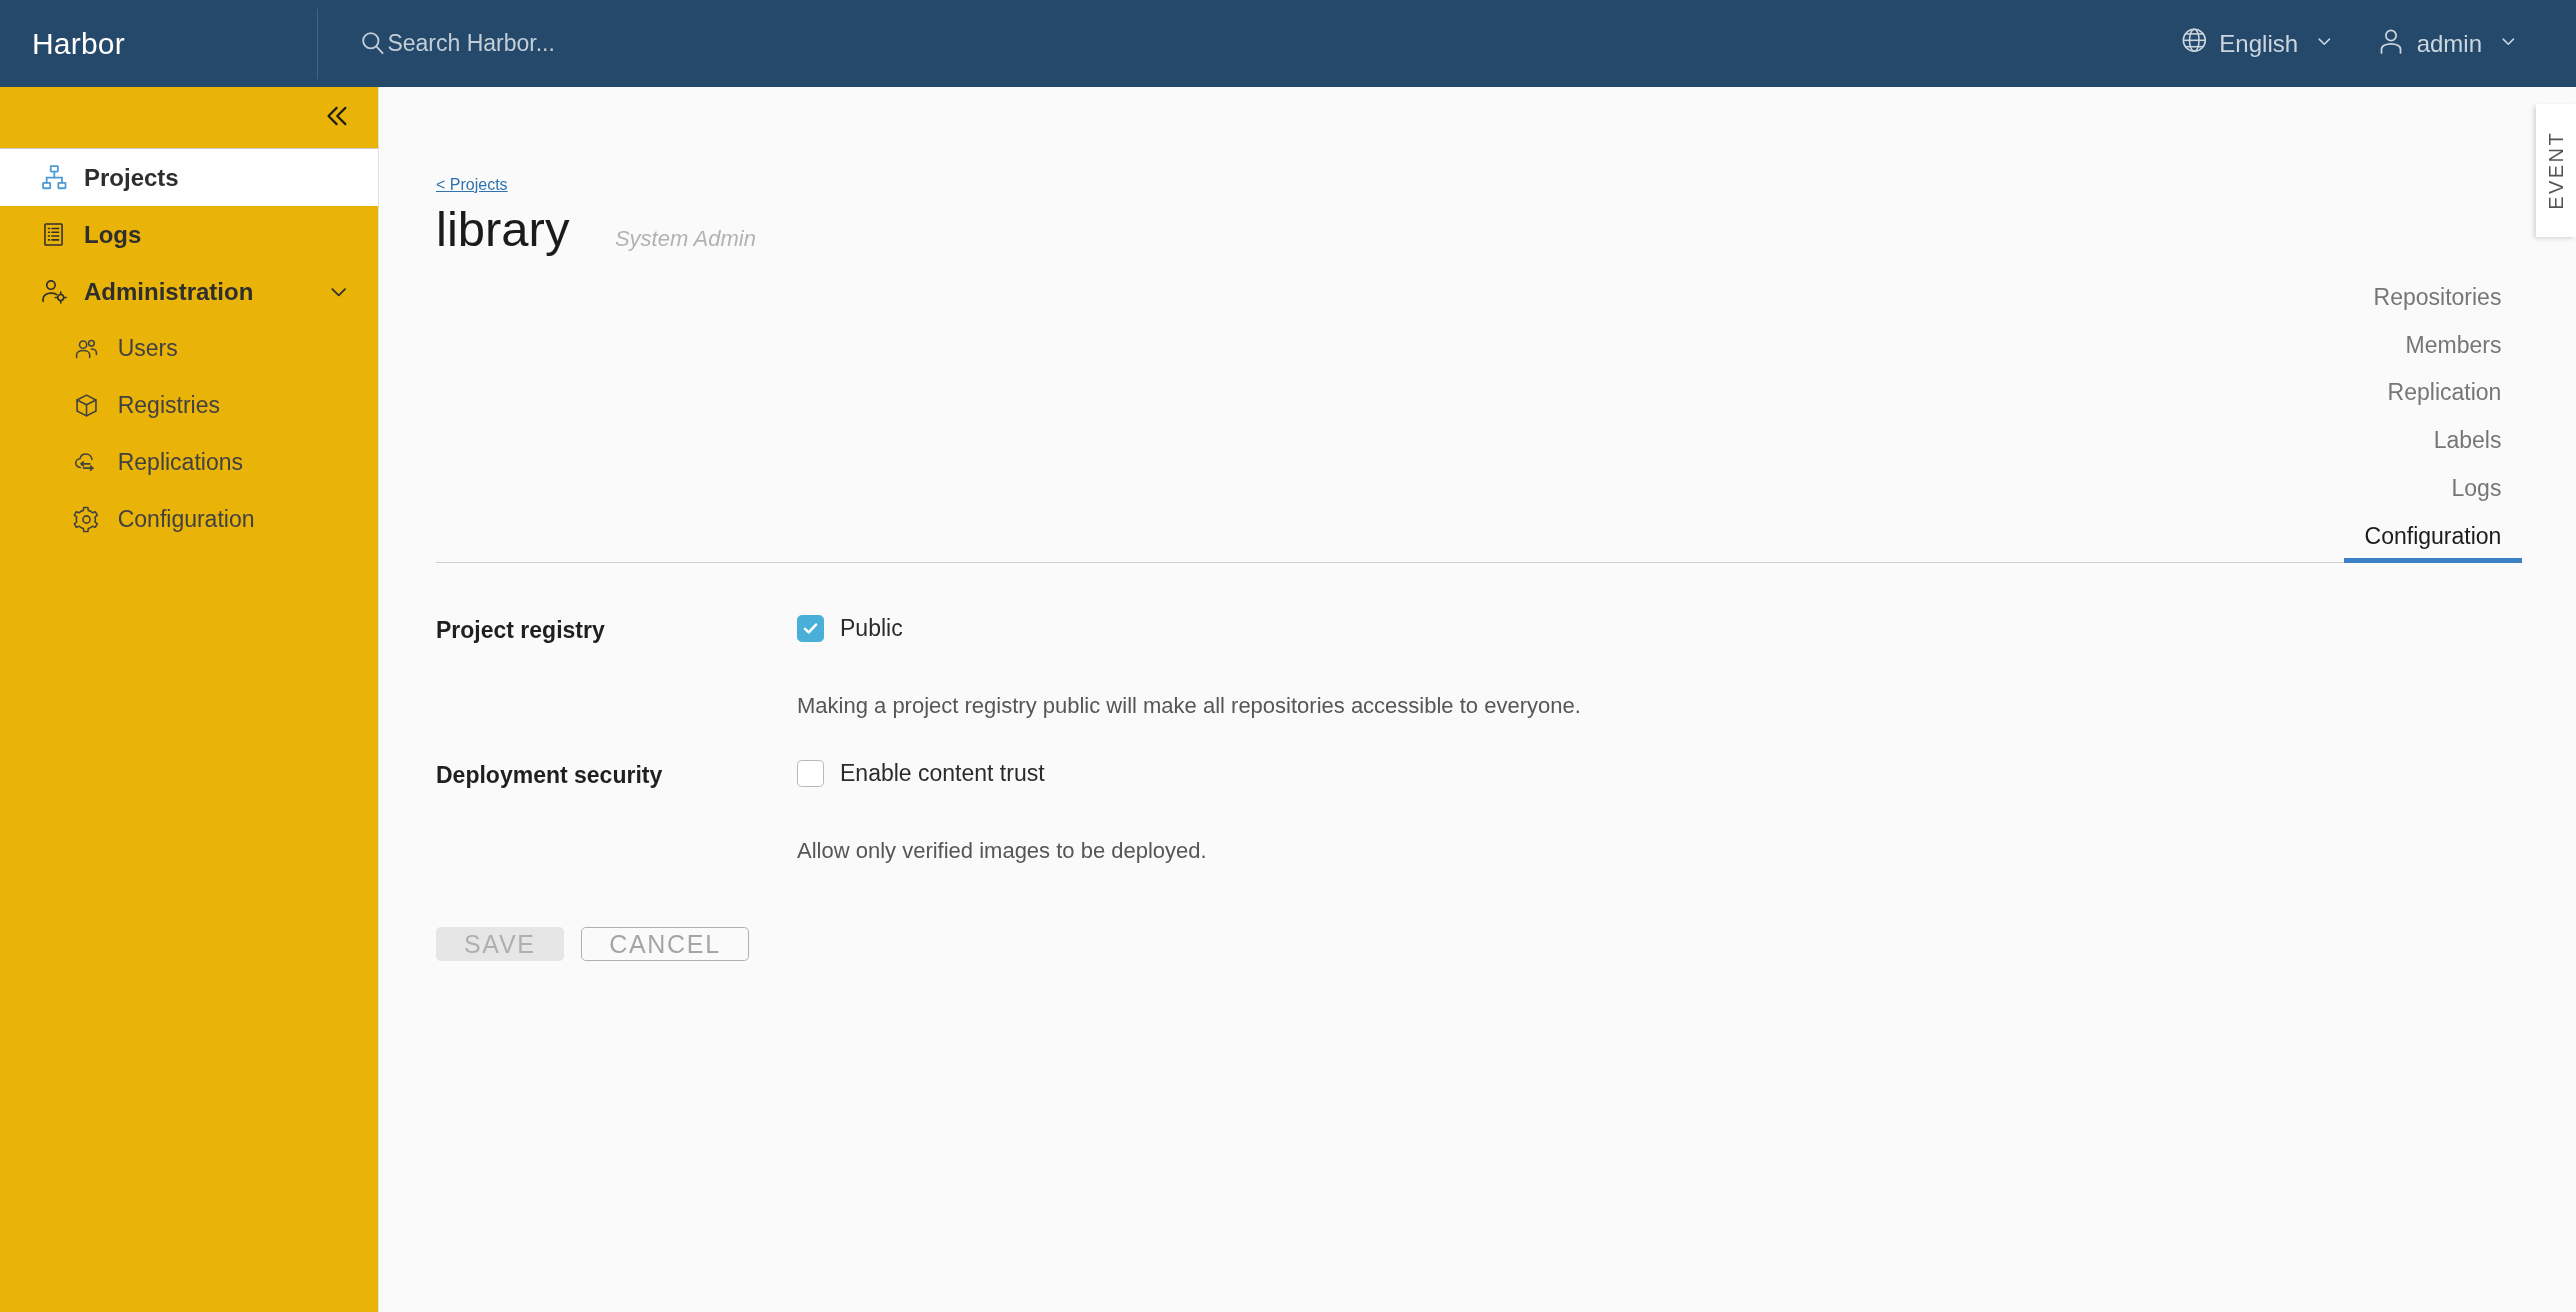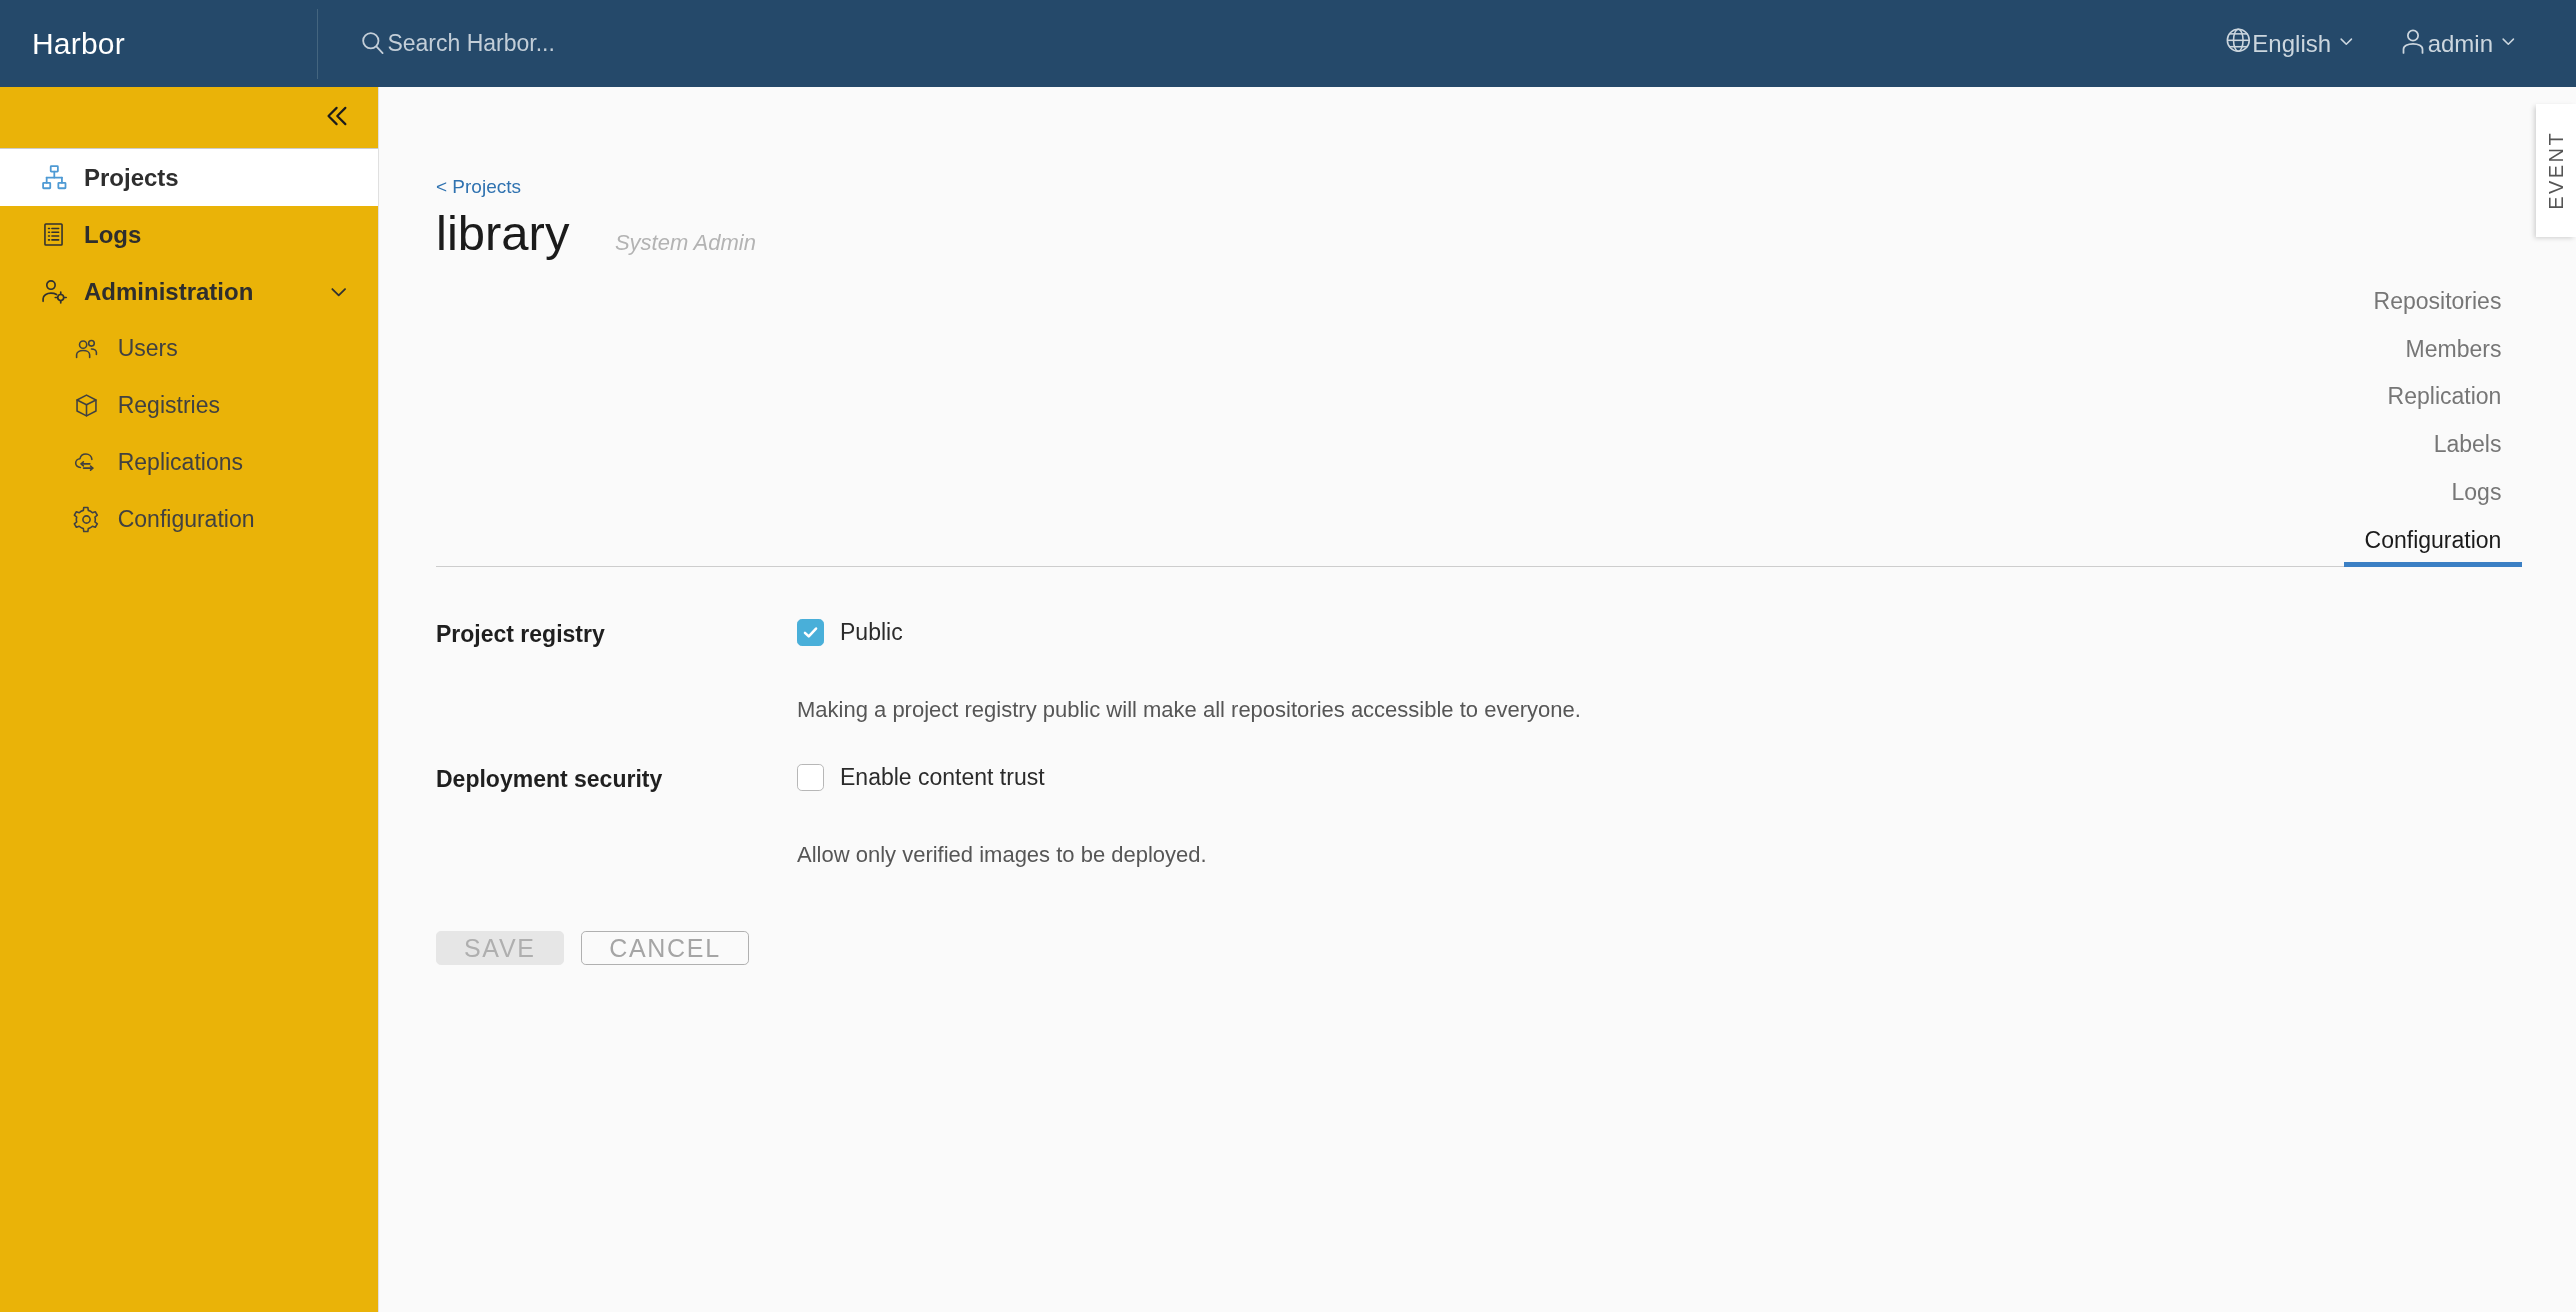--- a/index.html
+++ b/index.html
@@ -47,21 +47,21 @@
     width: 571px; padding: 0; margin: 0;
     caret-color: #ffffff;
   }
   .search-input::placeholder { color: #c3ced8; opacity: 1; }
 
   .header-right {
     display: flex; align-items: center; gap: 0;
     margin-right: 37px; height: 87px;
   }
   .hdr-btn {
-    display: flex; align-items: center; 
+    display: flex; align-items: center; gap: 11px;
     color: #ccd6de; font-size: 24px; font-weight: 400;
     padding: 0 20.6px; height: 65px; cursor: pointer;
     user-select: none;
   }
   .hdr-btn .caret { margin-left: 4.8px; }
   .hdr-label { line-height: 1; }
 
   
   .sidebar {
     position: absolute; top: 87px; left: 0;
@@ -102,22 +102,22 @@
   
   .content {
     position: absolute; top: 87px; left: 380px;
     width: 2196px; height: 1225px;
     background: #fafafa;
     overflow: hidden;
   }
   .content-inner { padding: 89px 0 0 56px; }
 
   .breadcrumb {
-    color: #2f72b0; font-size: 19px; cursor: pointer;
-    display: inline-block; margin-bottom: 6.3px;
+    color: #2f72b0; font-size: 16px; cursor: pointer;
+    display: inline-block; margin-bottom: 6.3px; text-decoration: underline;
   }
 
   .title-row { display: flex; align-items: baseline; gap: 17.5px; margin-top: 4.8px; }
   .project-title { font-size: 49px; font-weight: 300; color: #1b1b1b; line-height: 1; }
   .project-role { font-size: 22px; color: #b3b3b3; font-style: italic; font-weight: 400; margin-left: 28px; }
 
   .tabs {
     display: flex; align-items: flex-end; gap: 0;
     margin-top: 22px;
     border-bottom: 0.8px solid #cdcdcd;

